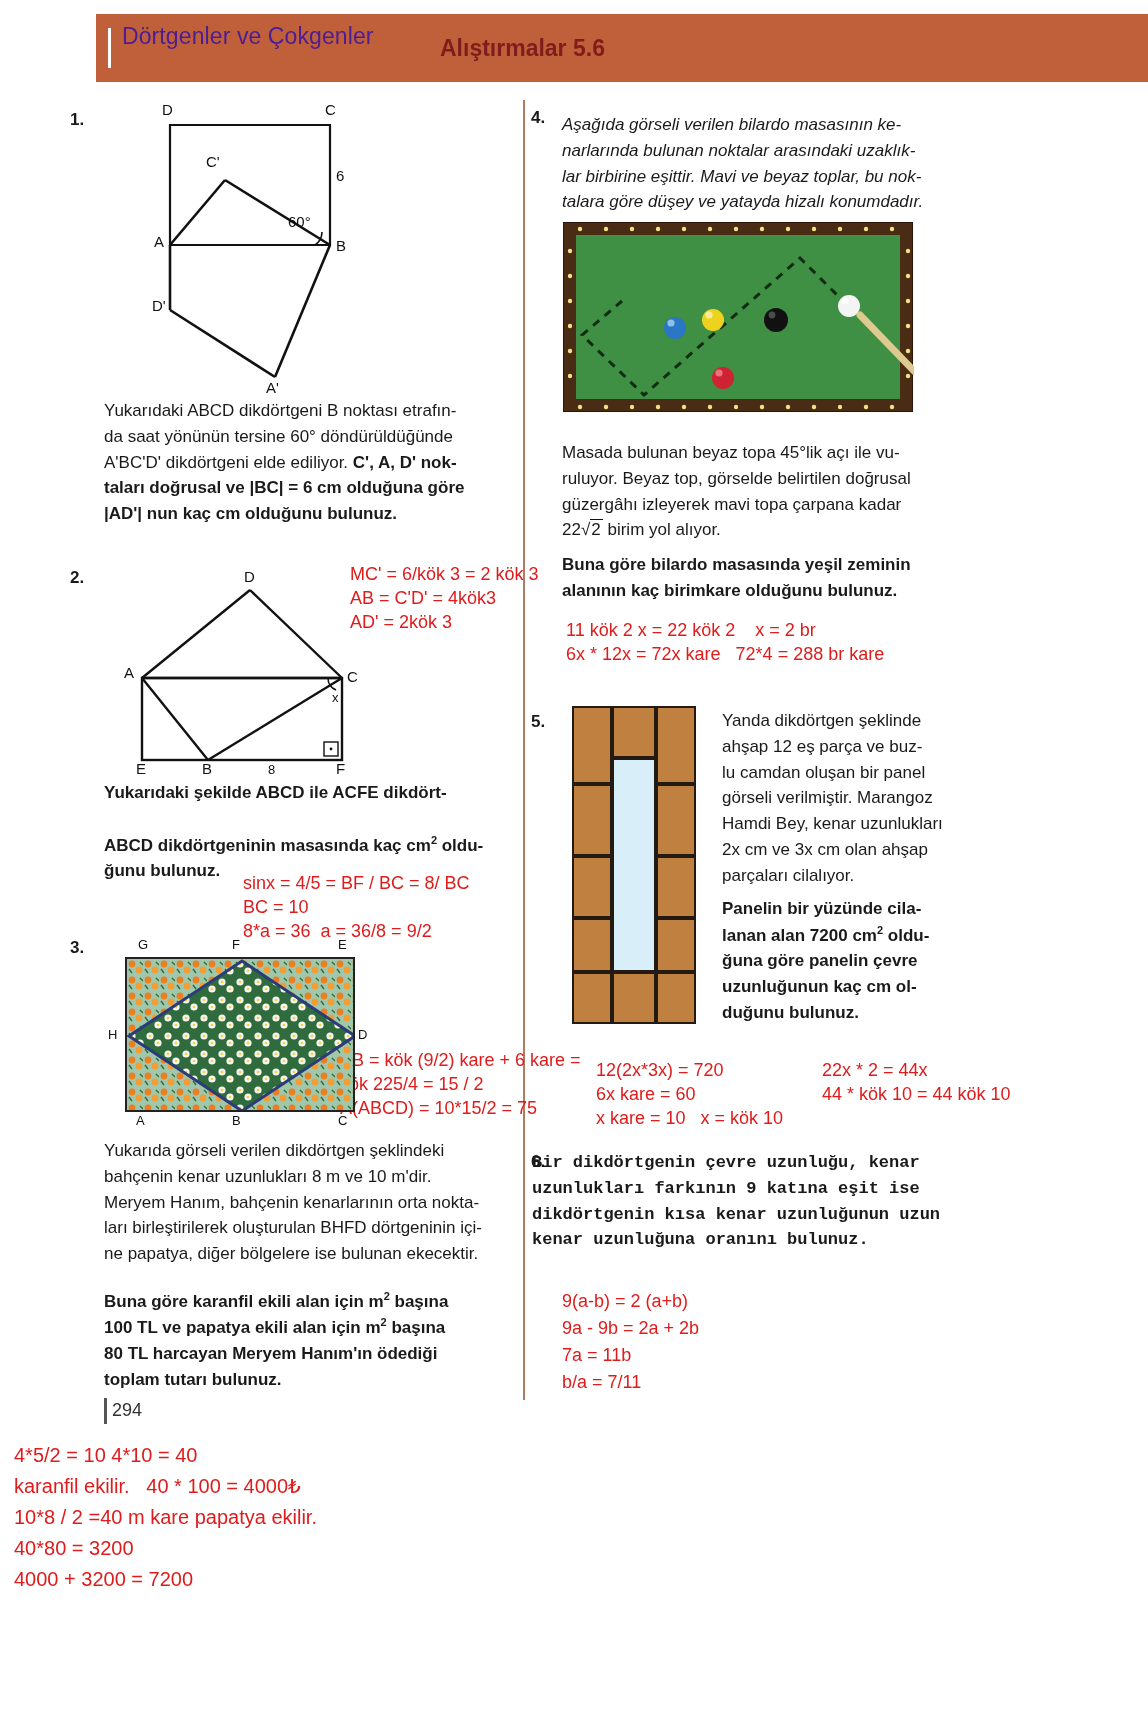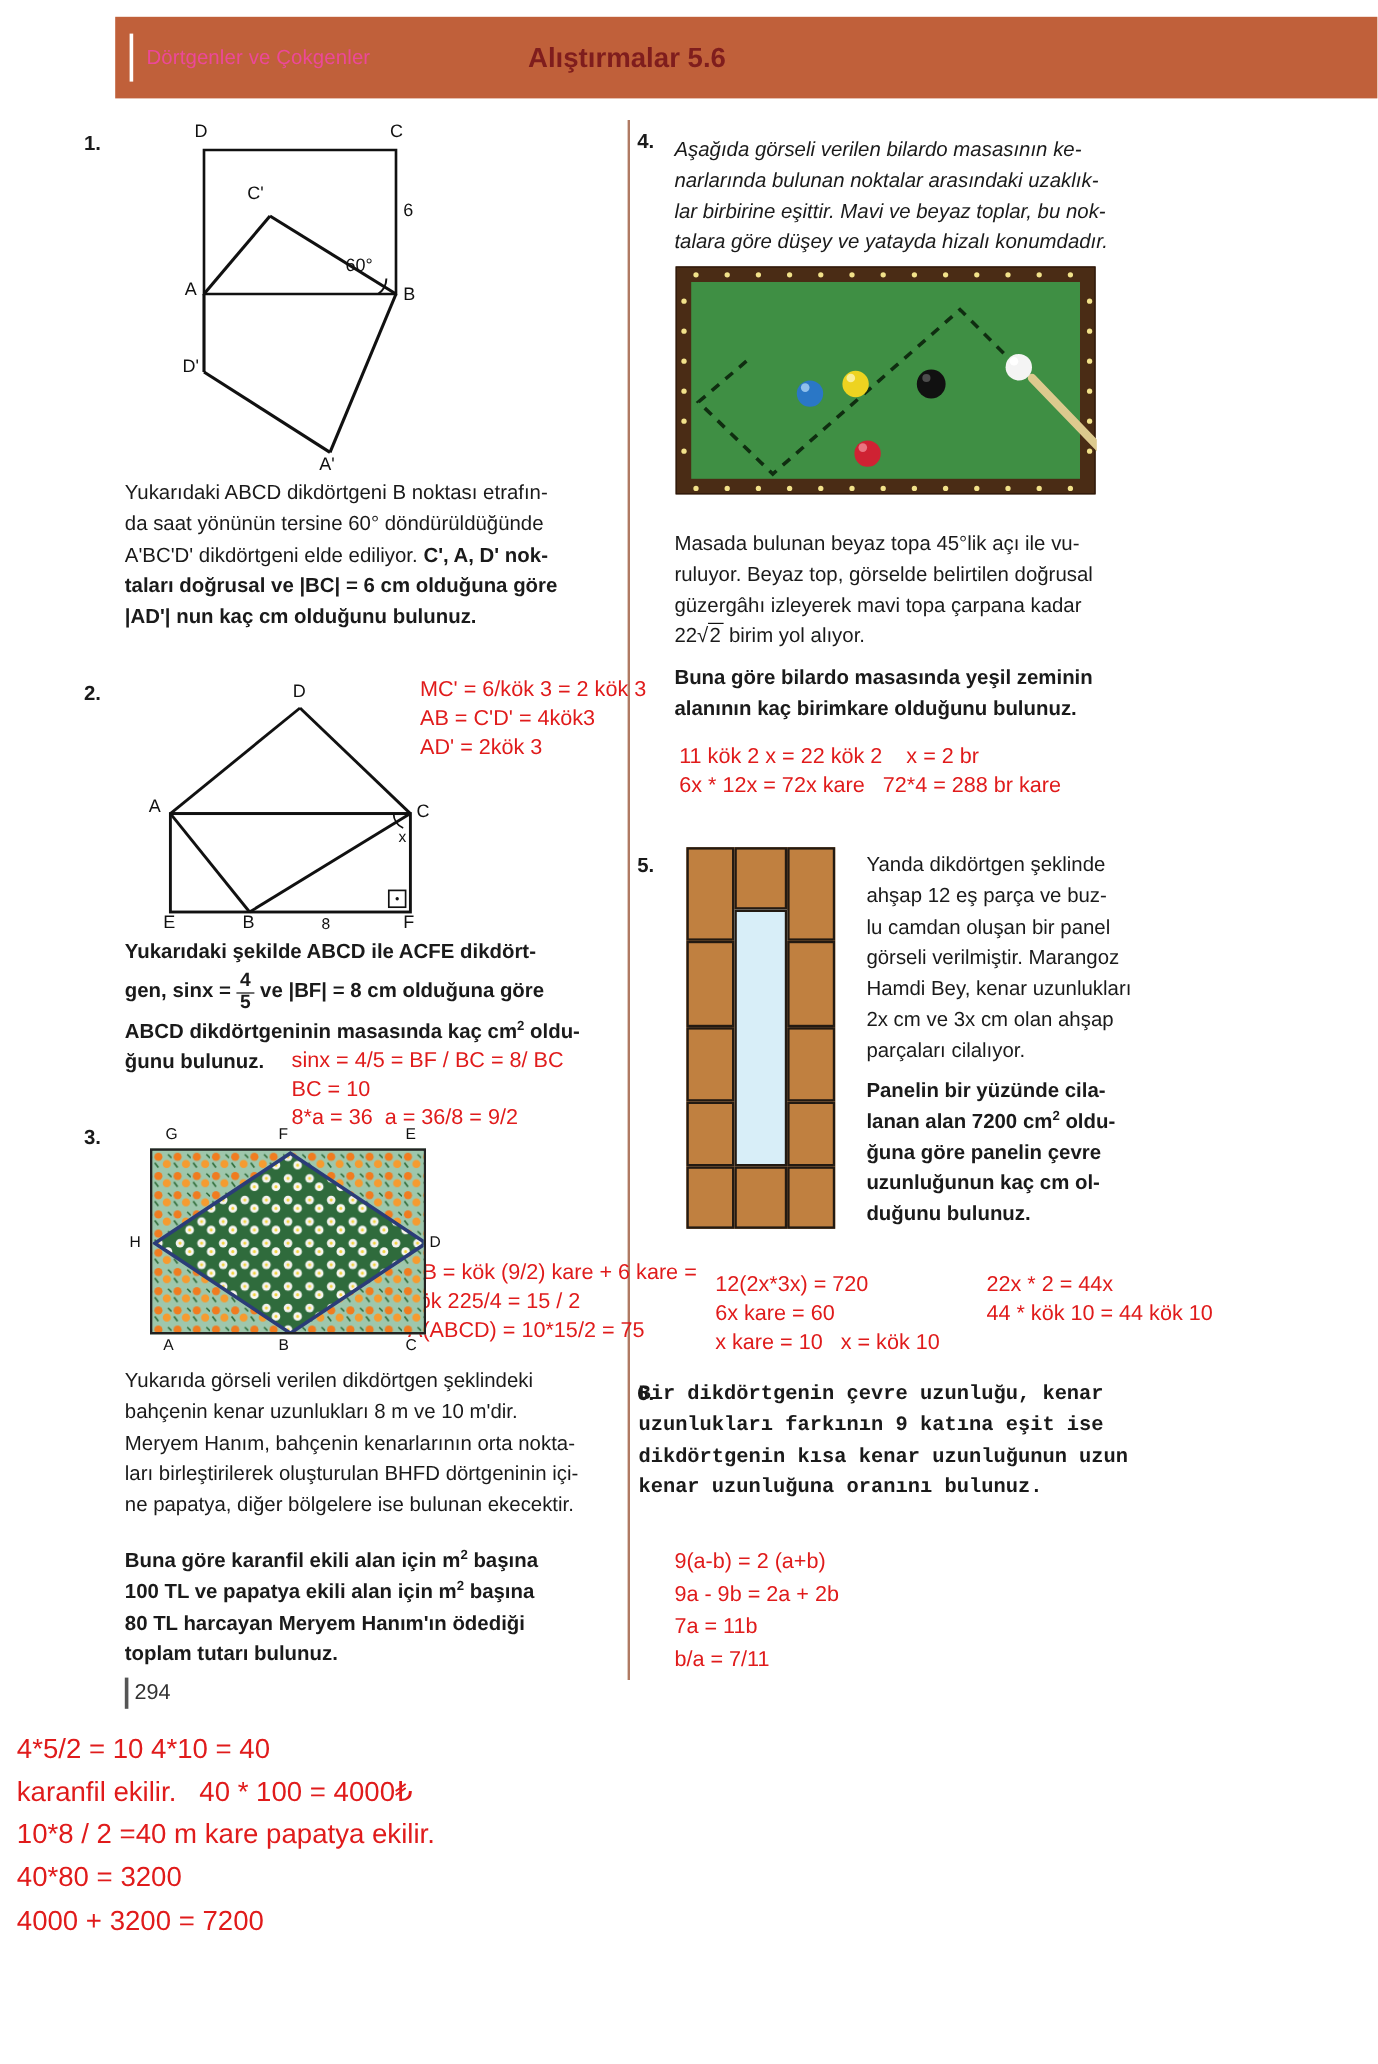--- a/index.html
+++ b/index.html
@@ -10,21 +10,21 @@
   }
   
   .header-band{
     position:absolute;left:96px;top:14px;width:1052px;height:68px;
     background:#c0603a;
   }
   .header-rule{
     position:absolute;left:108px;top:28px;width:3px;height:40px;background:#ffffff;
   }
   .header-chapter{
-    position:absolute;left:122px;top:38px;font-size:17px;color:#ec4899;letter-spacing:.1px;
+    position:absolute;left:122px;top:23px;font-size:23px;color:#4c1d95;letter-spacing:.1px;
   }
   .header-title{
     position:absolute;left:440px;top:35px;font-size:23px;font-weight:bold;color:#7f1d1d;
   }
   .col-divider{
     position:absolute;left:523px;top:100px;width:2px;height:1300px;background:#b07a63;
   }
   
   .q-num{font-size:17px;font-weight:bold;}
   .body-text{font-size:17px;line-height:1.52;text-align:justify;}
@@ -38,21 +38,21 @@
   .frac .num{display:block;border-bottom:1.6px solid #111;padding:0 3px;}
   .frac .den{display:block;padding:0 3px;}
   .sqrt{display:inline-block;}
   .sqrt .rad{border-top:1.4px solid #111;padding:0 2px 0 1px;}
   
   .pagenum-rule{position:absolute;left:104px;top:1398px;width:3px;height:26px;background:#555;}
   .pagenum{position:absolute;left:112px;top:1400px;font-size:18px;color:#333;}
   
   .bottom-red{
     position:absolute;left:14px;top:1440px;width:700px;
-    color:#e01b1b;font-size:23px;line-height:1.55;white-space:pre;
+    color:#e01b1b;font-size:20px;line-height:1.55;white-space:pre;
   }
   
   .panel-wrap{position:relative;width:120px;height:320px;}
   .brick{position:absolute;background:#c08040;border:2px solid #231a12;box-sizing:border-box;}
   .glass{position:absolute;background:#d8eef8;border:2px solid #231a12;box-sizing:border-box;}
   
   .garden{position:relative;width:230px;height:258px;border:2px solid #222;box-sizing:border-box;
      background:#9ec7ac;overflow:hidden;}
   
   .table-outer{position:relative;width:350px;height:190px;background:#4a2c15;
@@ -125,28 +125,21 @@
   <span class="lbl" style="left:227px;top:108px;">C</span>
   <span class="lbl-sm" style="left:212px;top:130px;">x</span>
   <span class="lbl" style="left:16px;top:200px;">E</span>
   <span class="lbl" style="left:82px;top:200px;">B</span>
   <span class="lbl" style="left:216px;top:200px;">F</span>
   <span class="lbl-sm" style="left:148px;top:202px;">8</span>
 </div>
 
 <div class="body-text bold" style="position:absolute;left:104px;top:780px;width:420px;">
   <span>Yukarıdaki şekilde ABCD ile ACFE dikdört-</span><br>
-  <span style="line-height:2.4;display:inline-block;">
-    <span>gen, sinx =</span>
-    <span class="frac">
-      <span class="num">4</span>
-      <span class="den">5</span>
-    </span>
-    <span>ve |BF| = 8 cm olduğuna göre</span>
-  </span><br>
+  <br>
   <span>ABCD dikdörtgeninin masasında kaç cm</span><sup style="font-size:11px;">2</sup><span> oldu-</span><br>
   <span>ğunu bulunuz.</span>
 </div>
 
 <div class="red" style="position:absolute;left:243px;top:871px;">sinx = 4/5 = BF / BC = 8/ BC
 BC = 10
 8*a = 36  a = 36/8 = 9/2</div>
 <div class="red" style="position:absolute;left:340px;top:1048px;">AB = kök (9/2) kare + 6 kare =
 kök 225/4 = 15 / 2
 A(ABCD) = 10*15/2 = 75</div>

